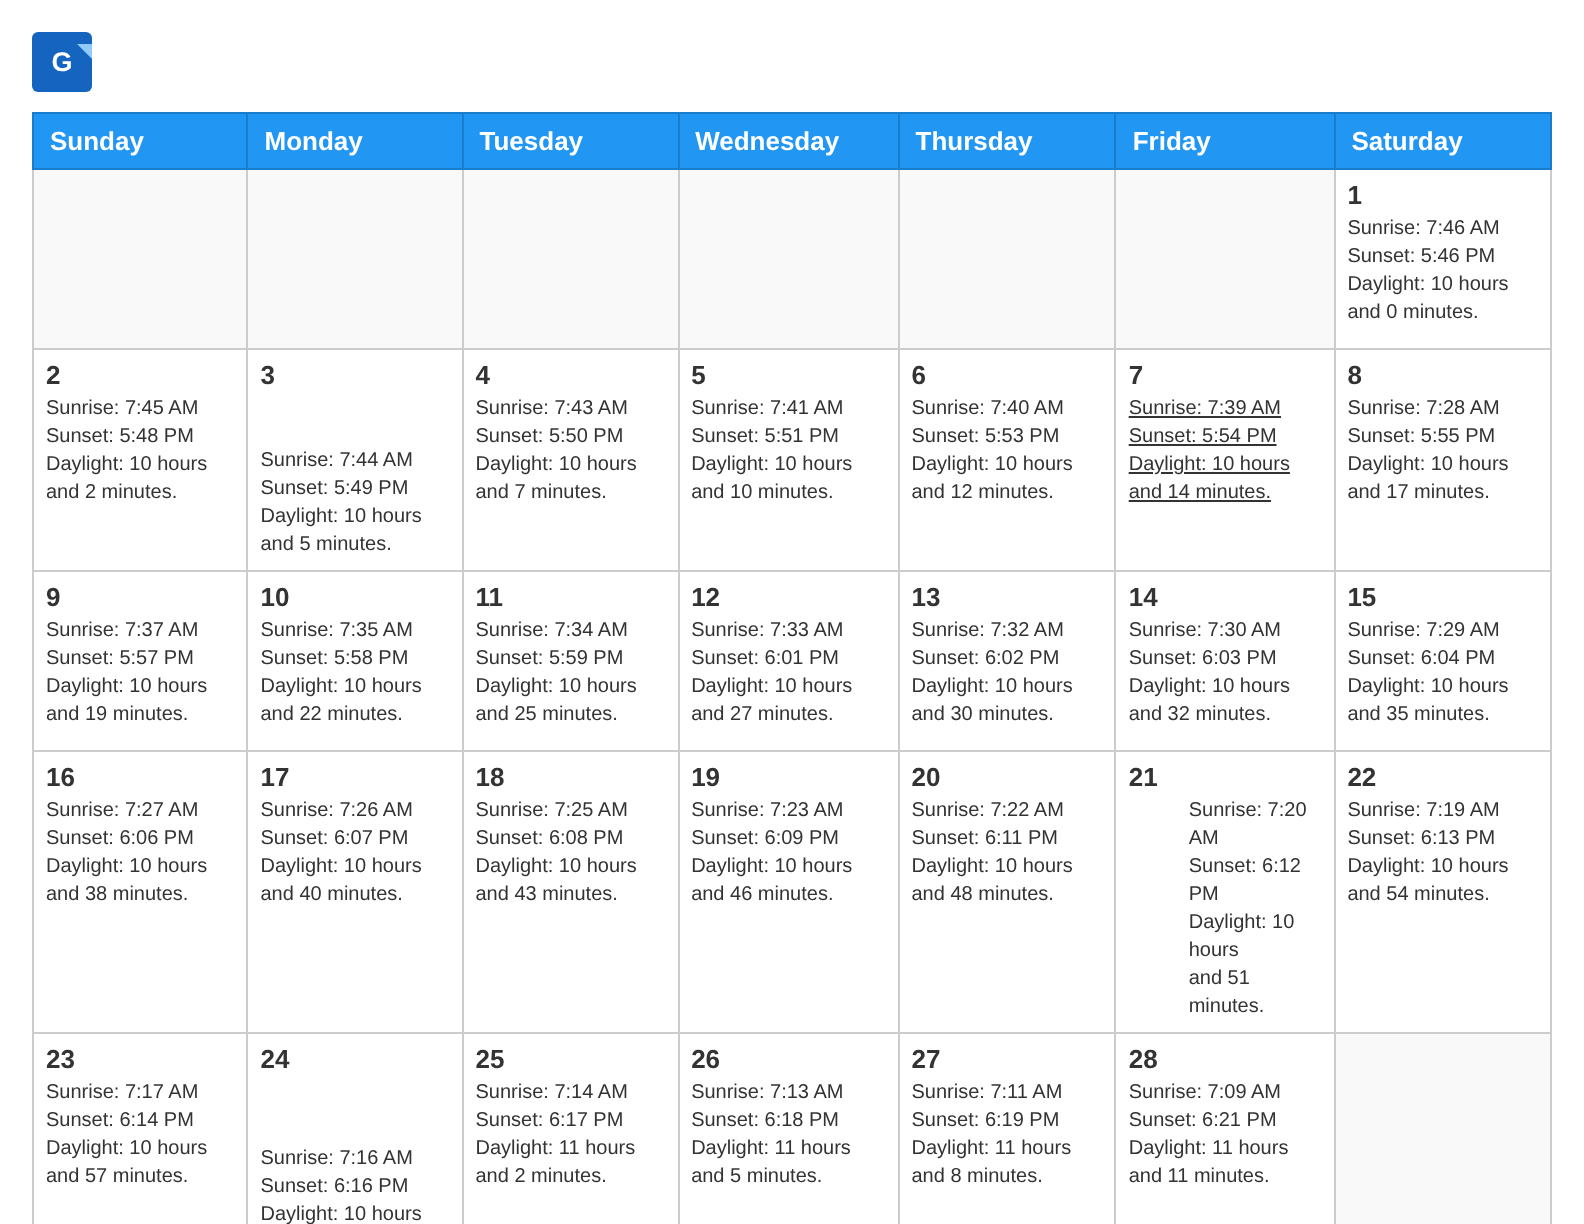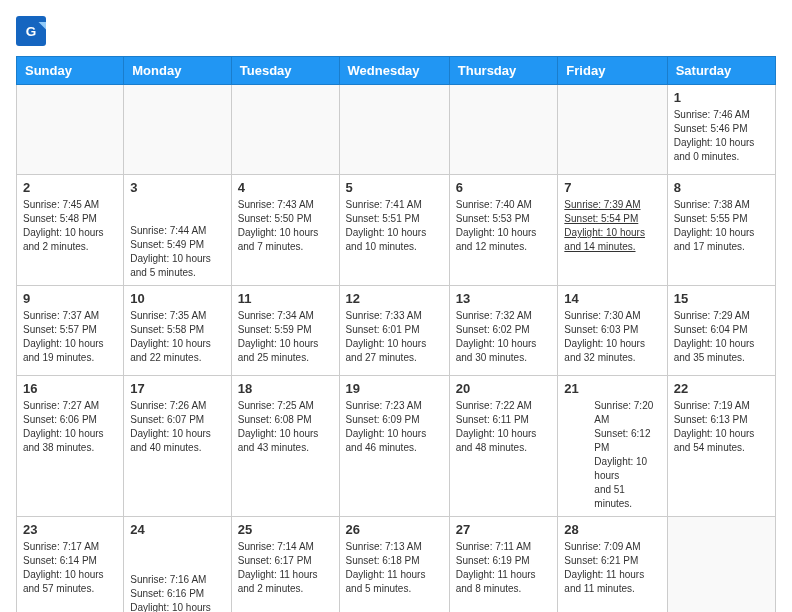--- a/index.html
+++ b/index.html
@@ -171,21 +171,21 @@
         </td>
         <td>
           <div class="day-num">7</div>
           <div class="day-info" style="white-space: pre-line; text-decoration: underline;">Sunrise: 7:39 AM
 Sunset: 5:54 PM
 Daylight: 10 hours
 and 14 minutes.</div>
         </td>
         <td>
           <div class="day-num">8</div>
-          <div class="day-info" style="white-space: pre-line;">Sunrise: 7:38 AM
+          <div class="day-info" style="white-space: pre-line;">Sunrise: 7:28 AM
 Sunset: 5:55 PM
 Daylight: 10 hours
 and 17 minutes.</div>
         </td>
       </tr>
       <tr>
         <td>
           <div class="day-num">9</div>
           <div class="day-info" style="white-space: pre-line;">Sunrise: 7:37 AM
 Sunset: 5:57 PM

